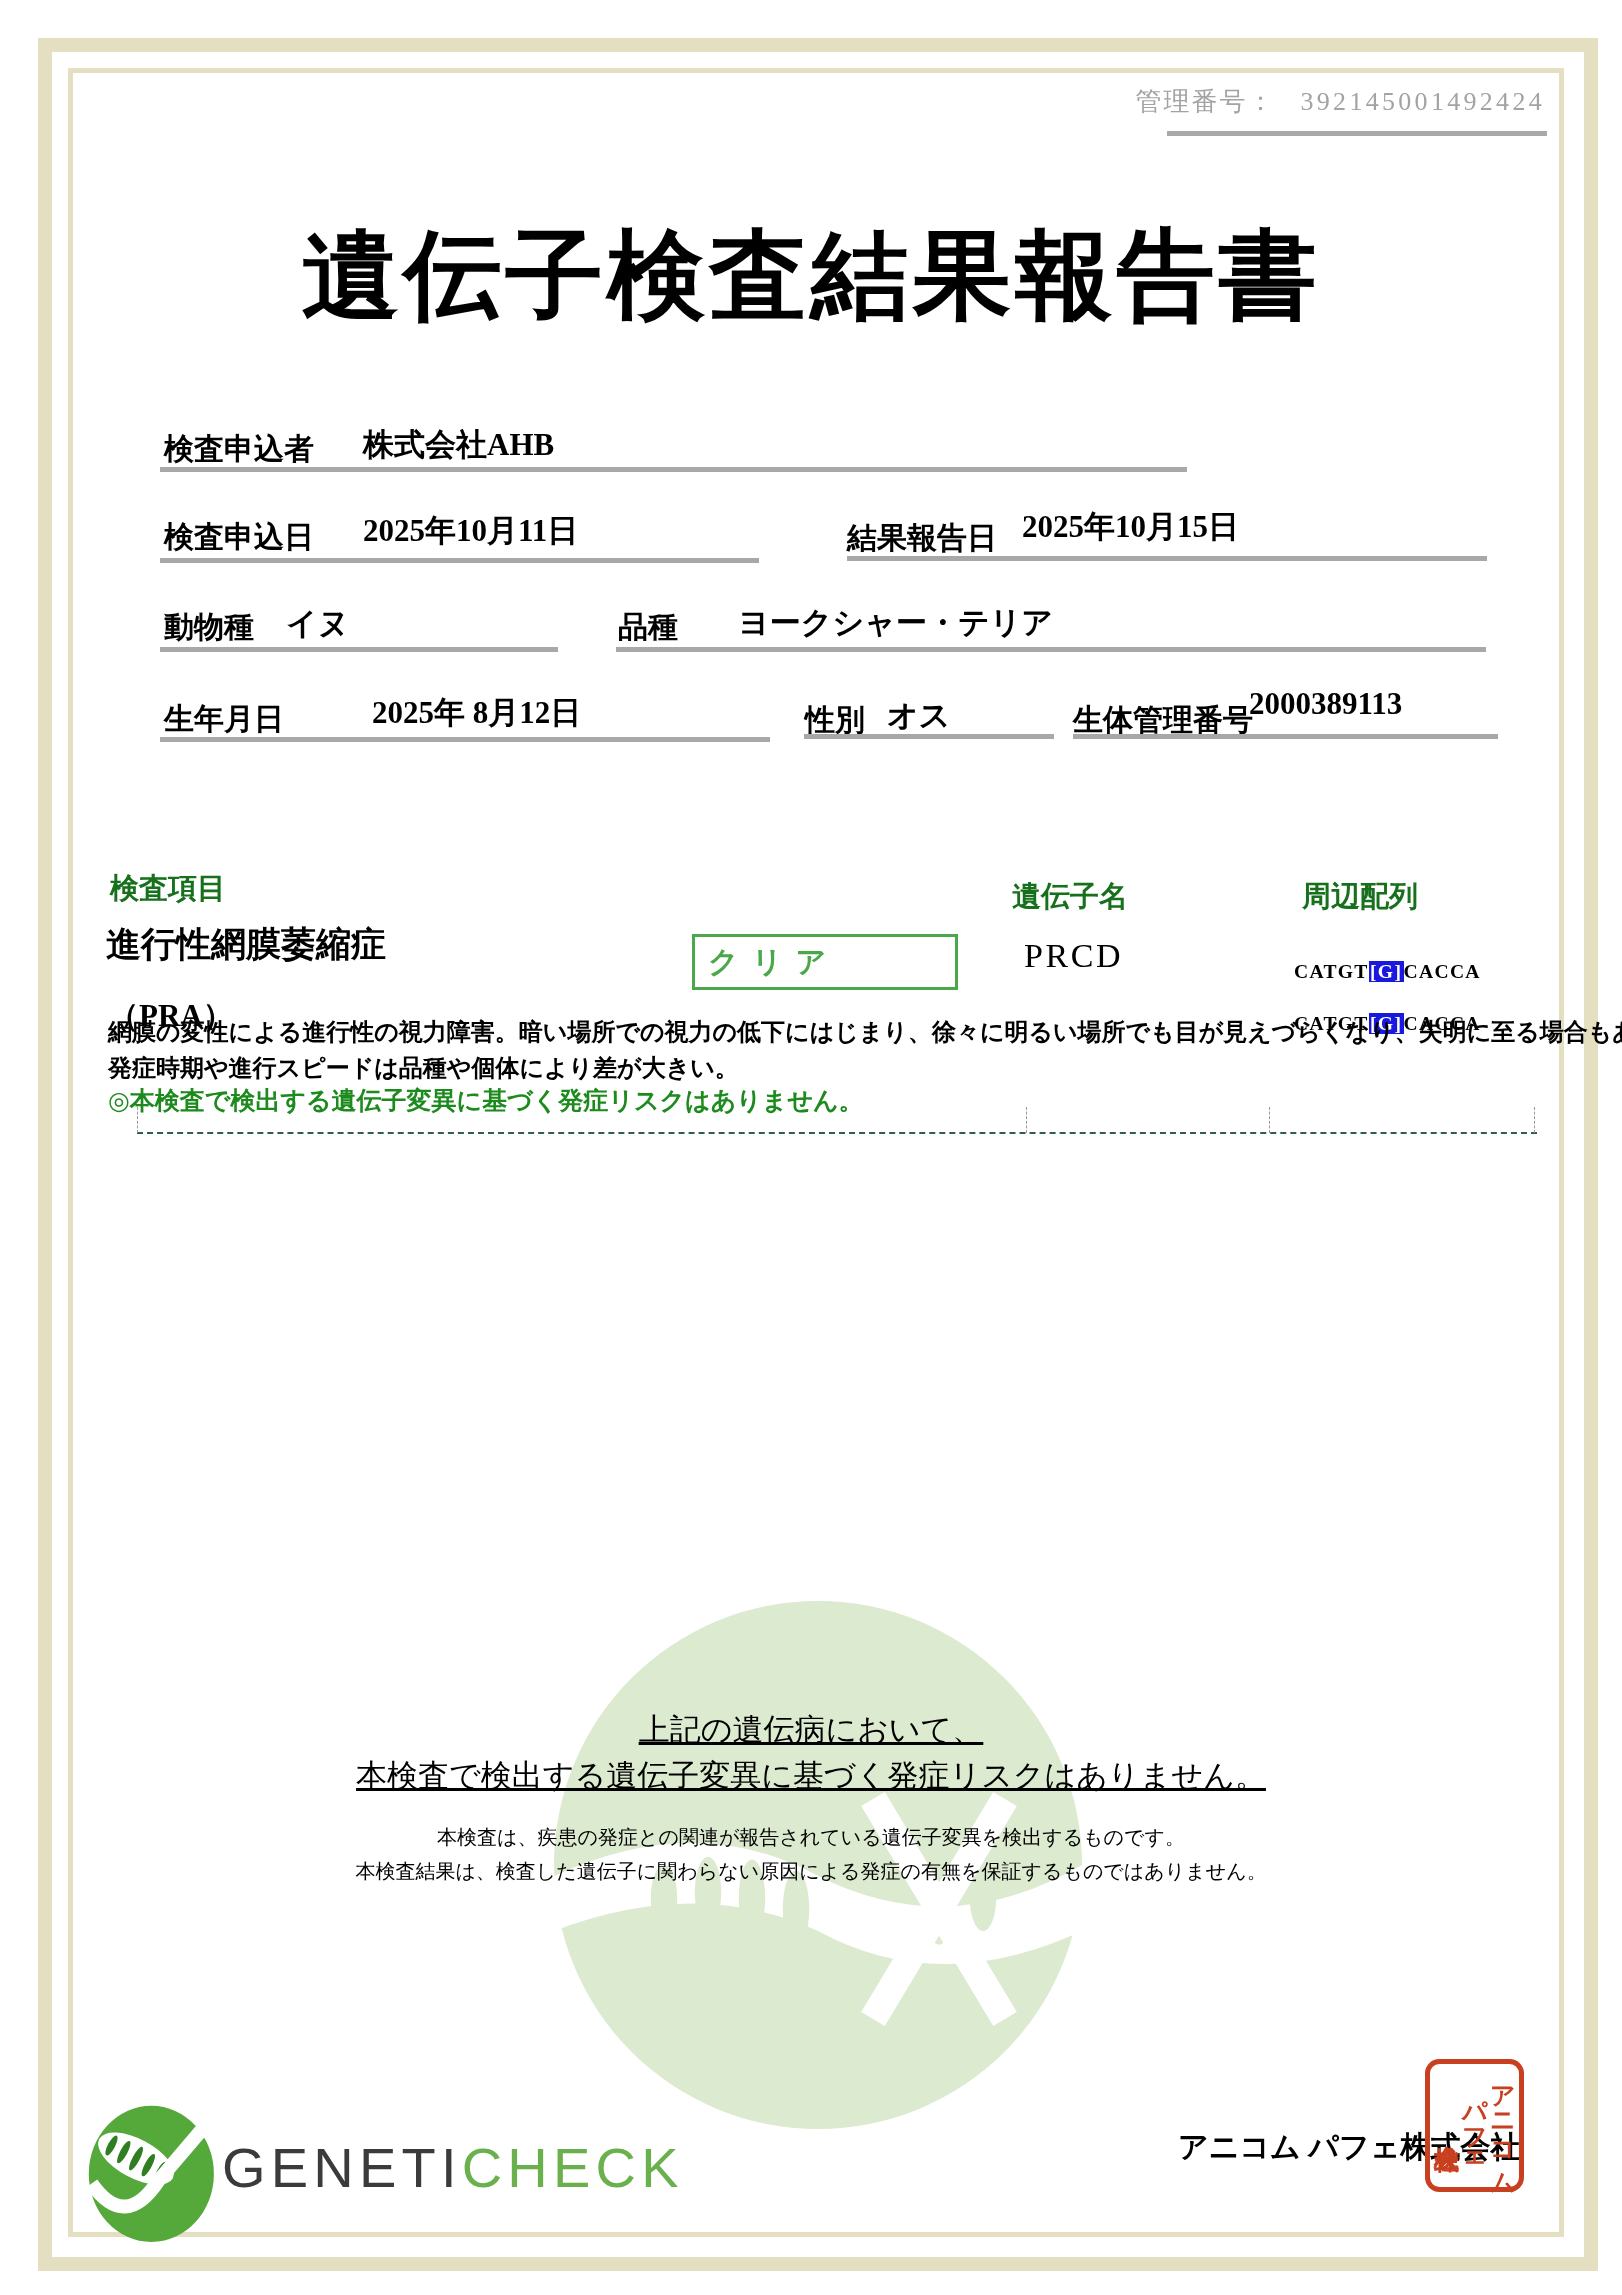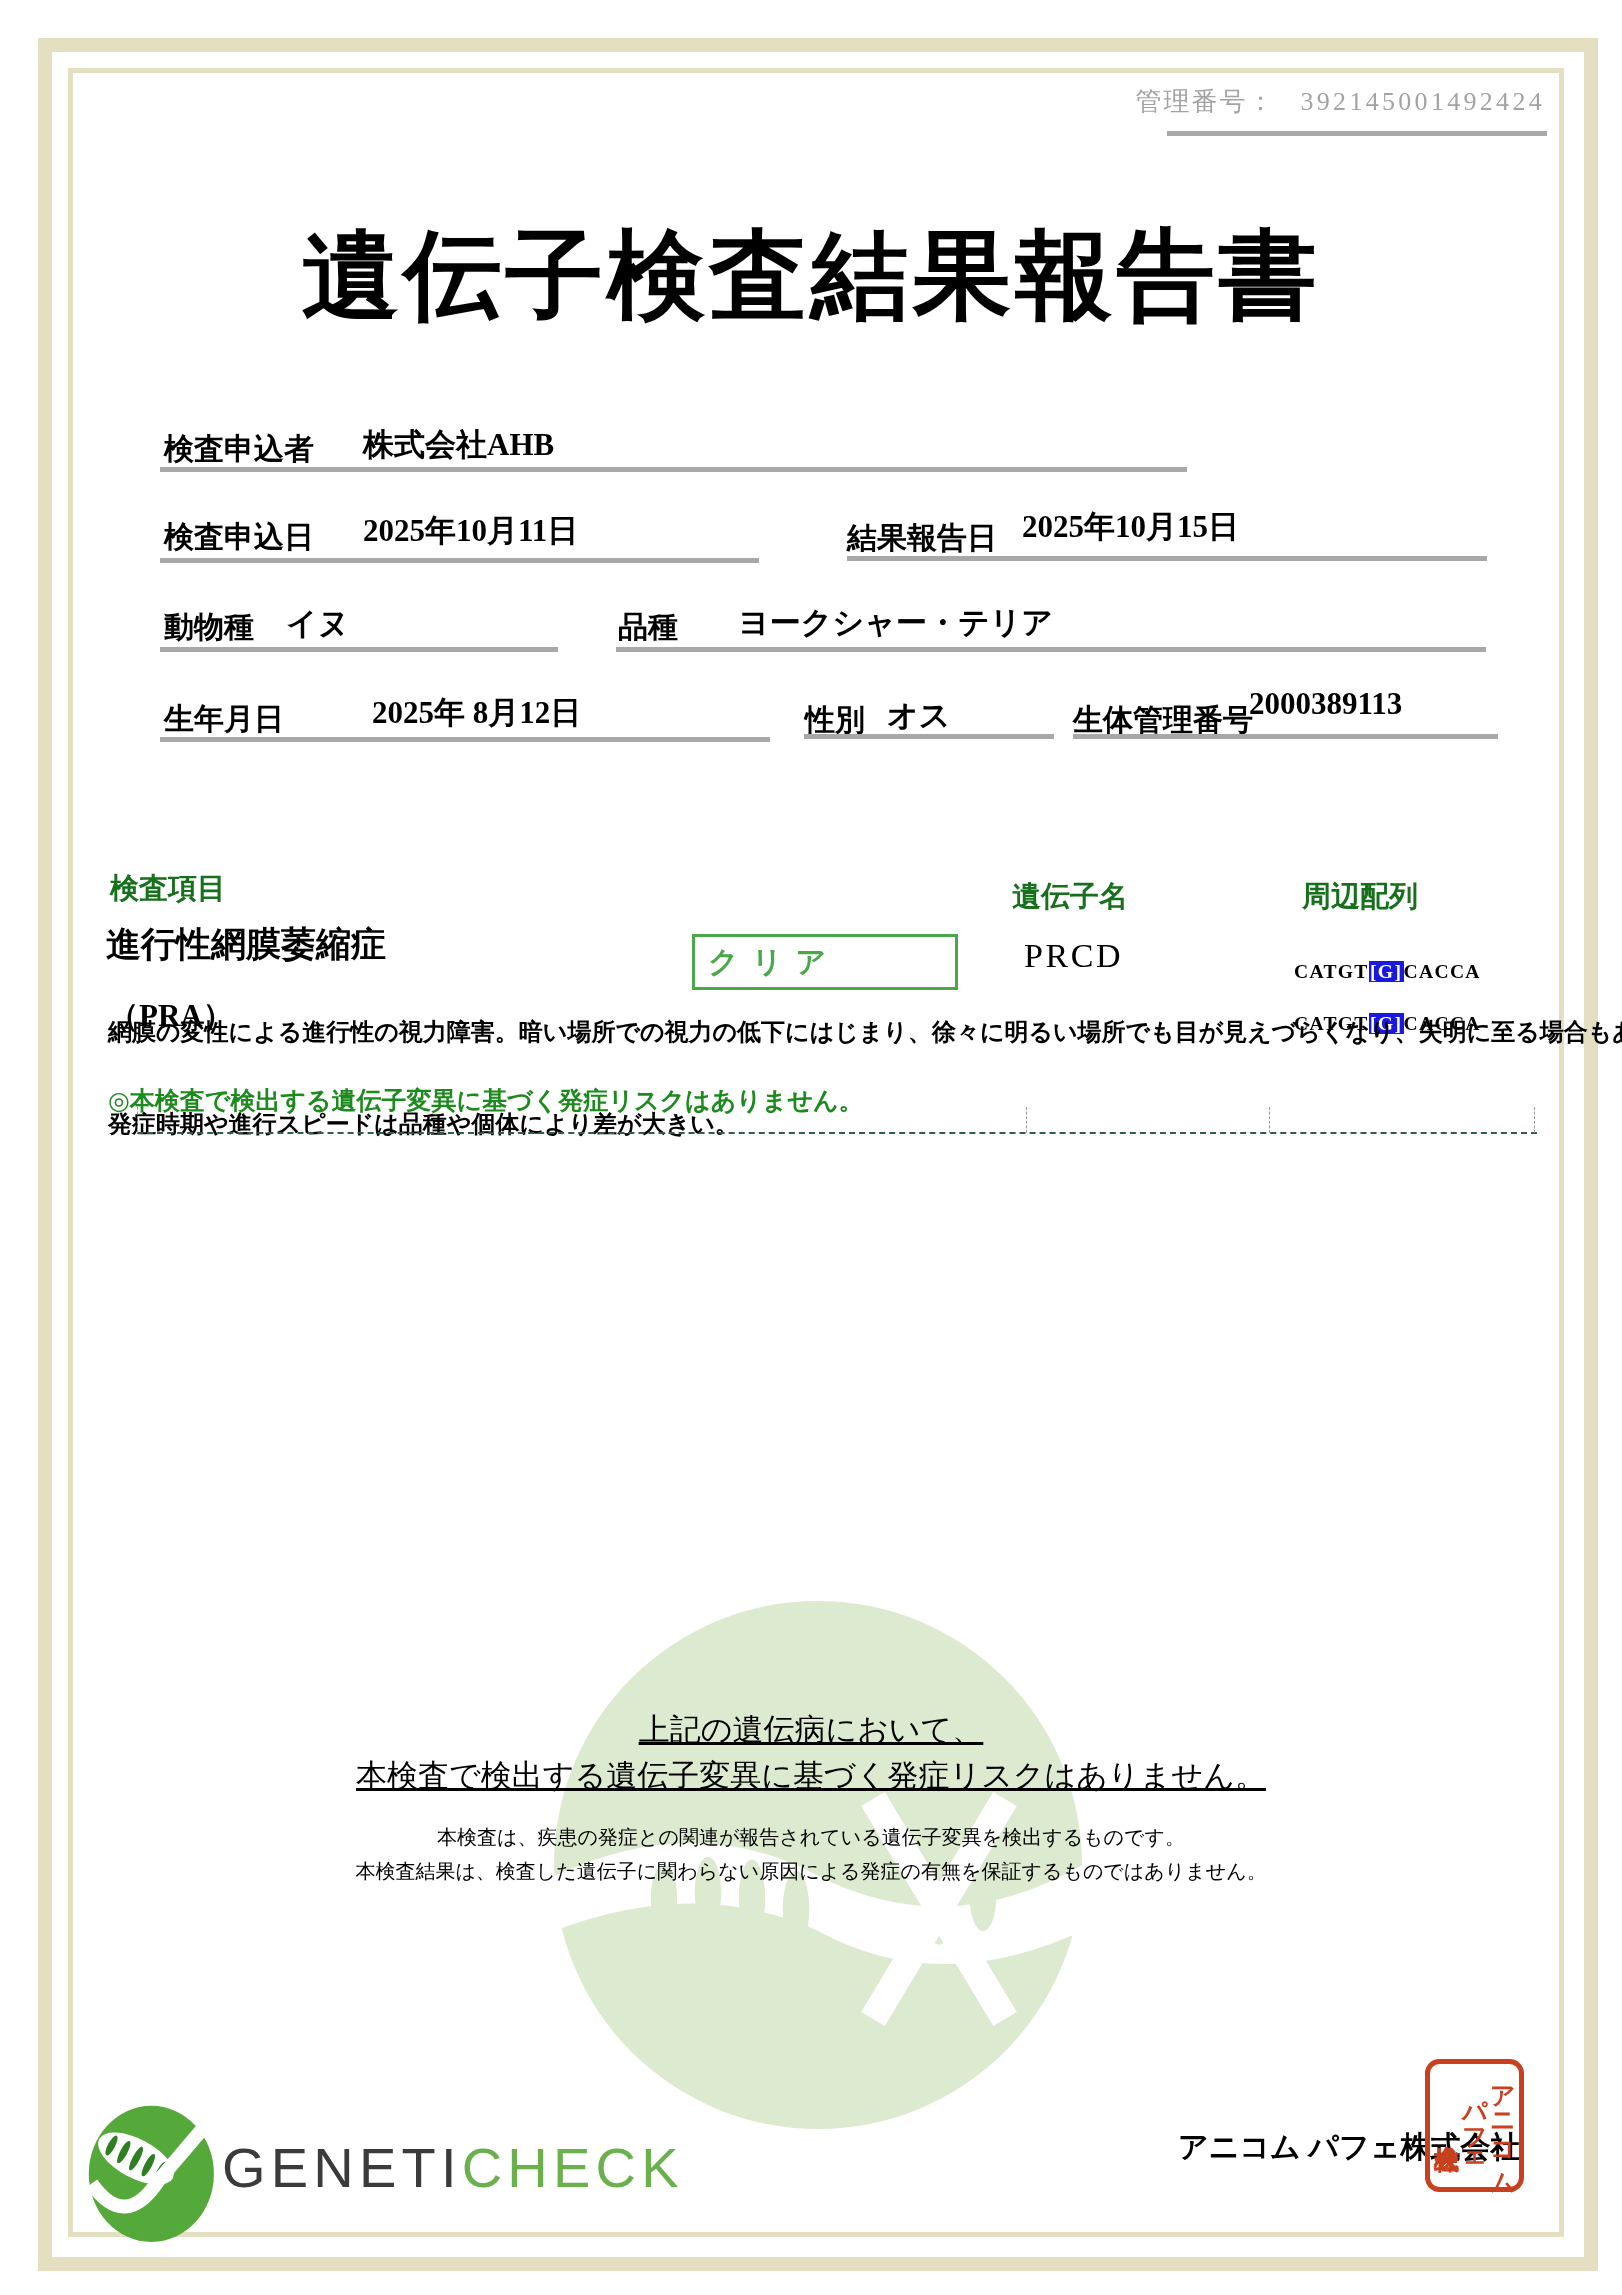--- a/index.html
+++ b/index.html
@@ -109,21 +109,21 @@
 
 <div class="abs green-head" style="left:1302px;top:877px;">周辺配列</div>
 <div class="abs seq" style="left:1294px;top:961px;">
   <span>CATGT</span><span class="allele">[G]</span><span>CACCA</span>
 </div>
 <div class="abs seq" style="left:1294px;top:1013px;">
   <span>CATGT</span><span class="allele">[G]</span><span>CACCA</span>
 </div>
 
 <div class="abs desc" style="left:108px;top:1016px;">網膜の変性による進行性の視力障害。暗い場所での視力の低下にはじまり、徐々に明るい場所でも目が見えづらくなり、失明に至る場合もある。</div>
-<div class="abs desc" style="left:108px;top:1108px;">発症時期や進行スピードは品種や個体により差が大きい。</div>
+<div class="abs desc" style="left:108px;top:1052px;">発症時期や進行スピードは品種や個体により差が大きい。</div>
 <div class="abs risk-note" style="left:108px;top:1084px;">◎本検査で検出する遺伝子変異に基づく発症リスクはありません。</div>
 
 <div class="abs dash-h"></div>
 <div class="abs dash-v" style="left:137px;"></div>
 <div class="abs dash-v" style="left:1026px;"></div>
 <div class="abs dash-v" style="left:1269px;"></div>
 <div class="abs dash-v" style="left:1534px;"></div>
 
 <svg class="abs watermark" viewBox="0 0 100 100">
   <circle cx="50" cy="50" r="48" fill="#dcead0"></circle>

